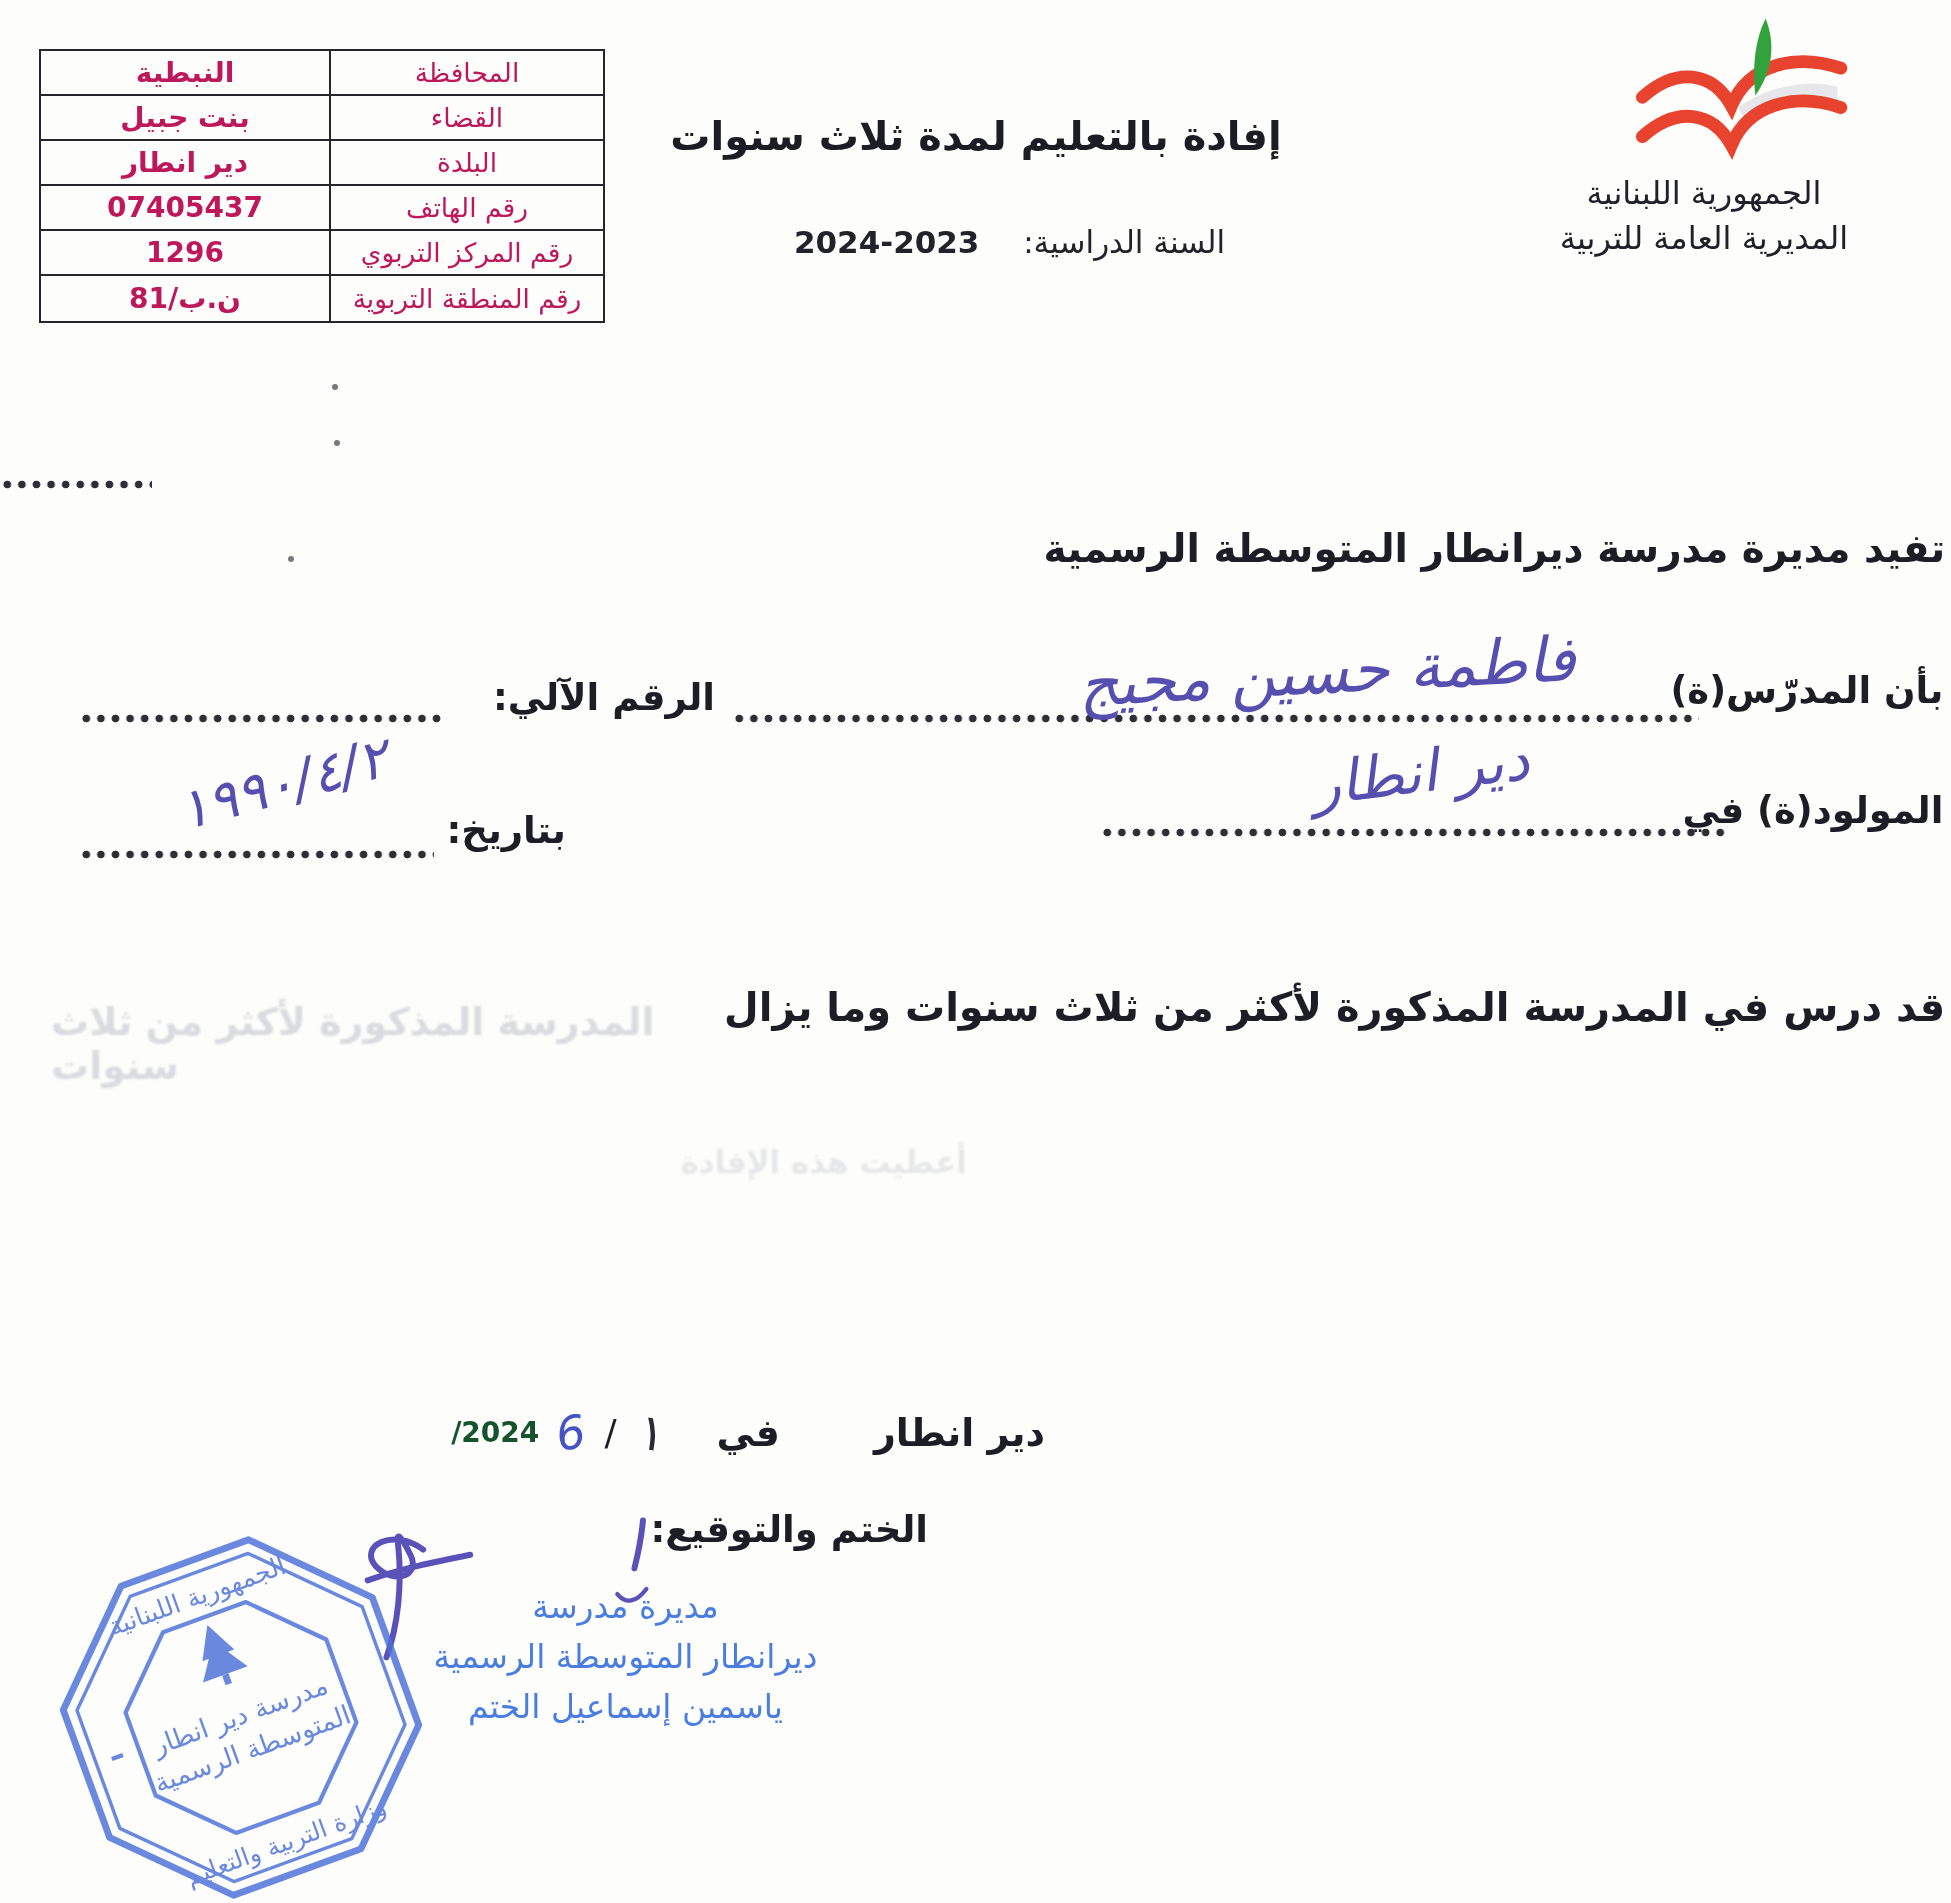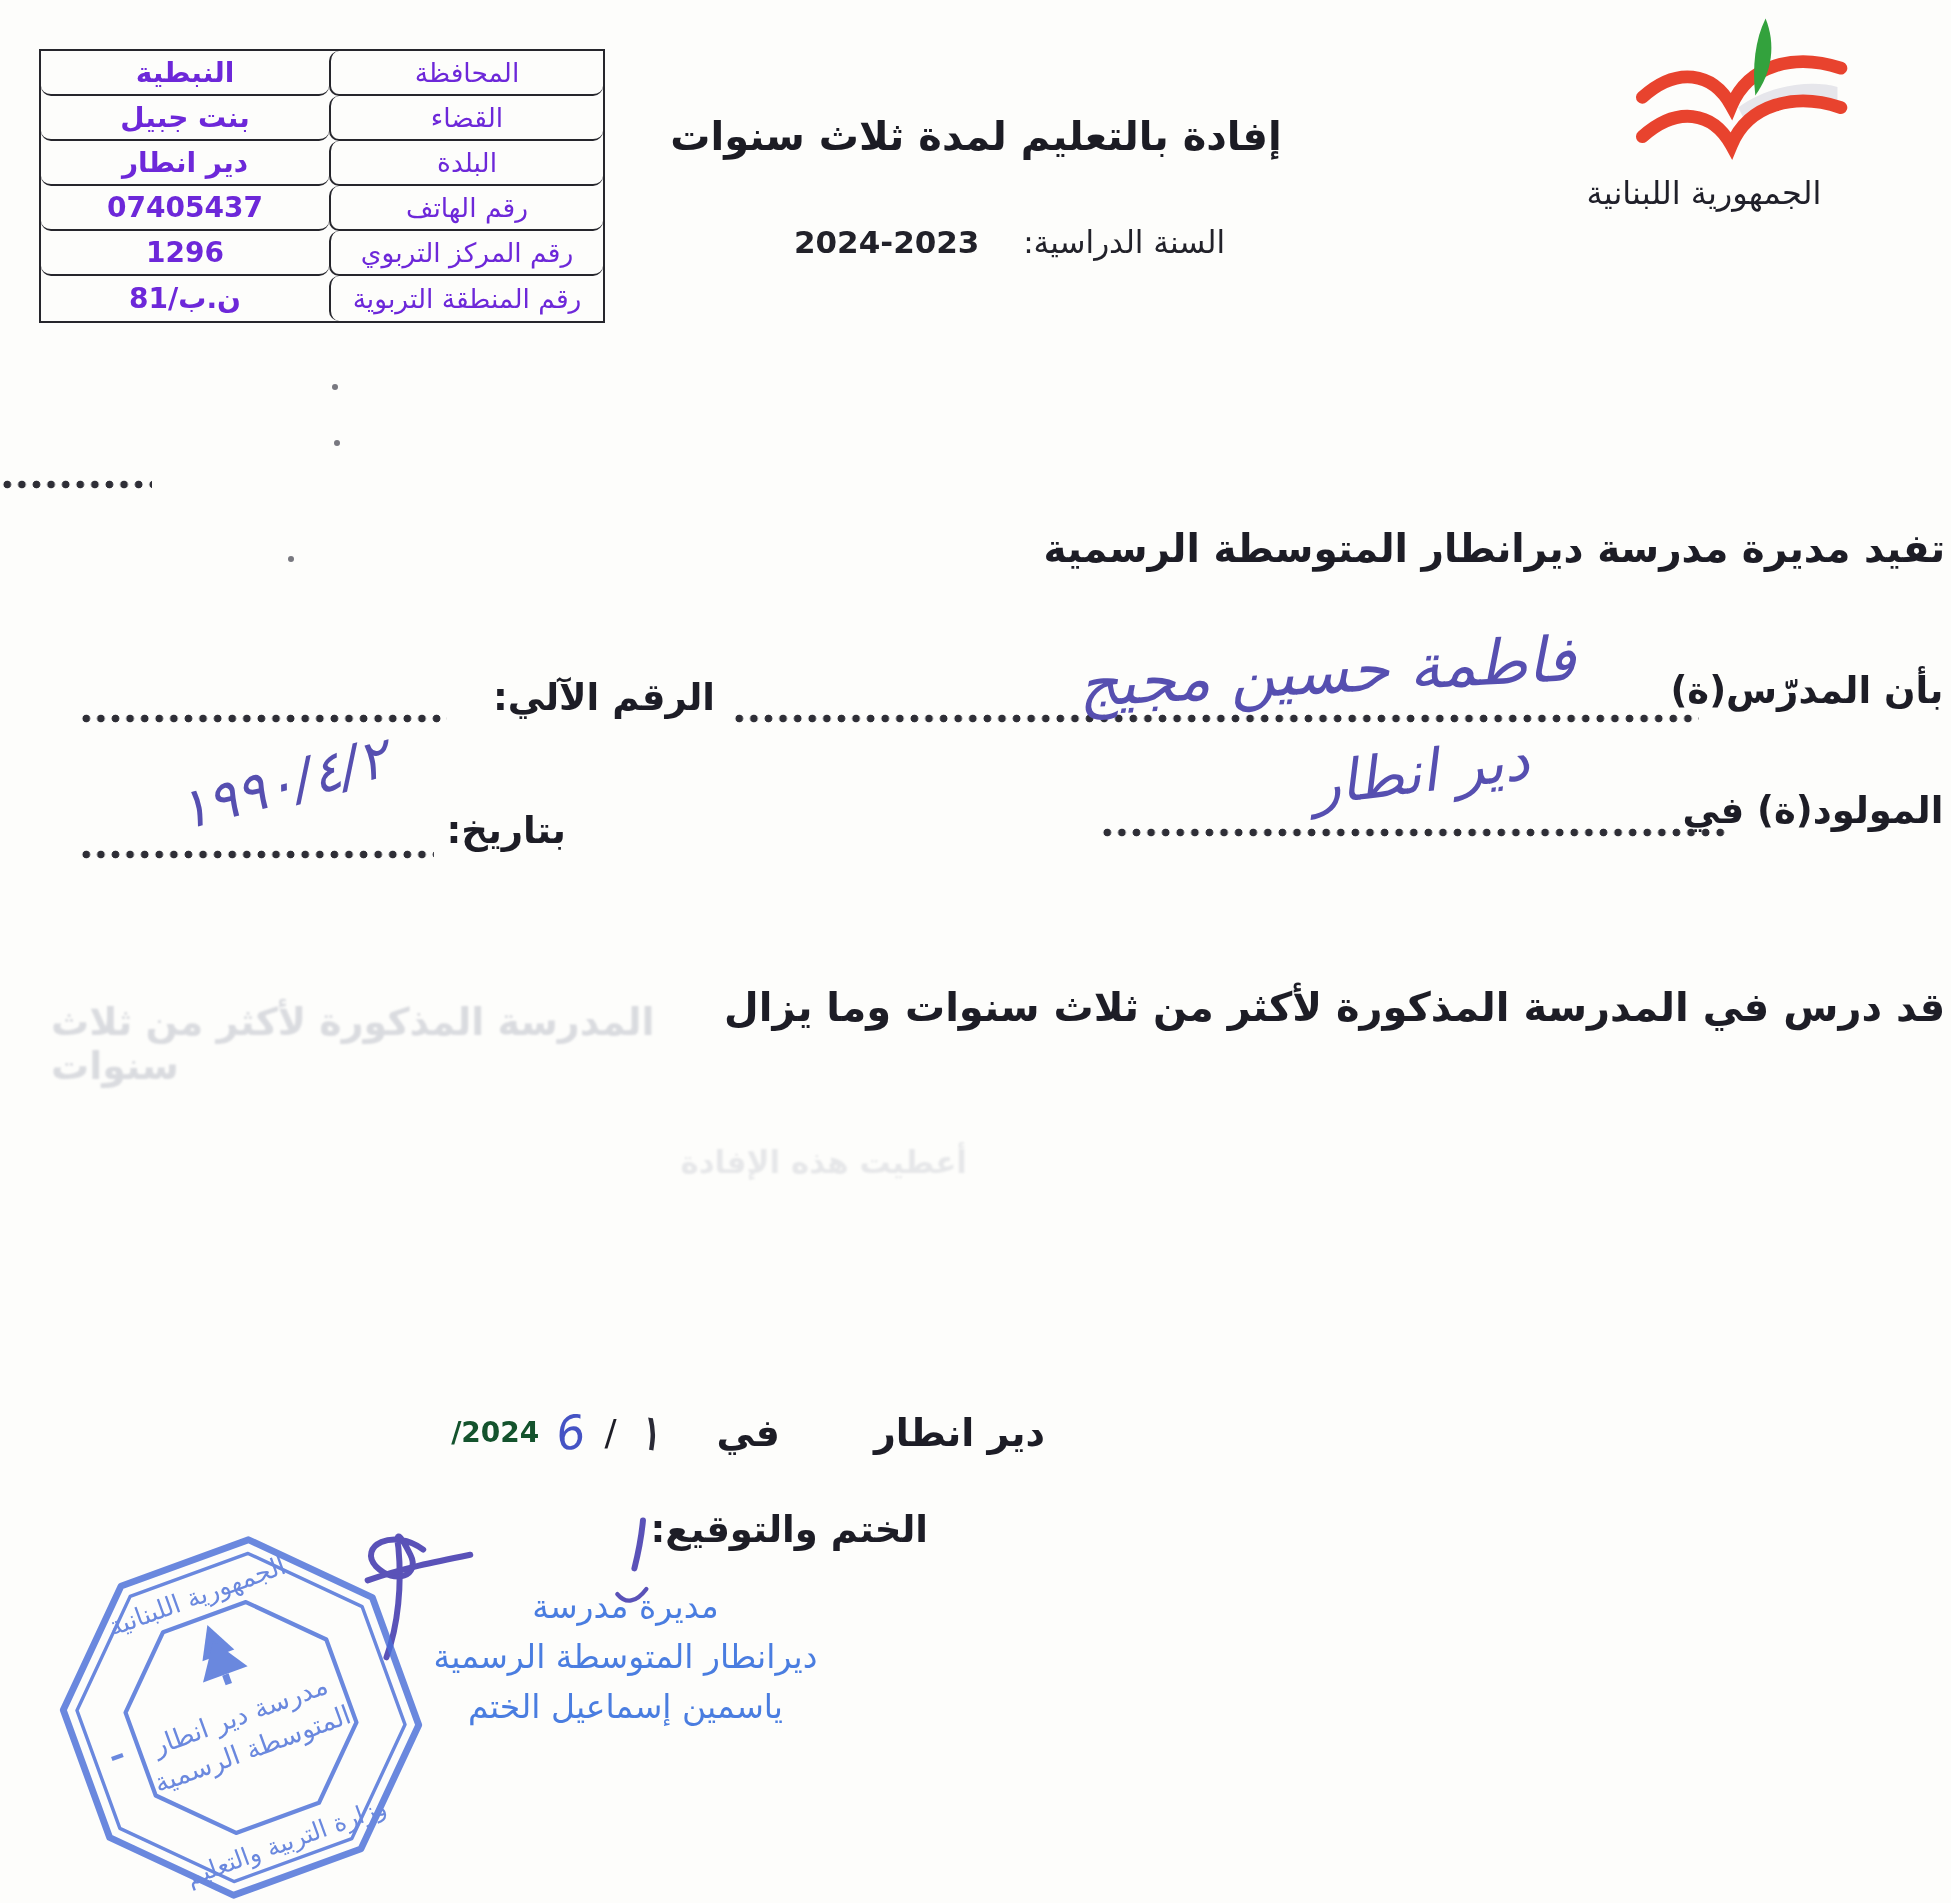--- a/index.html
+++ b/index.html
@@ -12,41 +12,42 @@
   .blueprint{color:#4a7de0;}
   .dots{position:absolute;height:11px;
         background-image:radial-gradient(circle,#2e2e36 3.5px,rgba(0,0,0,0) 4.2px);
         background-size:14.6px 11px;background-repeat:repeat-x;background-position:0 0.9px;}
   .speck{position:absolute;width:6px;height:6px;border-radius:50%;background:#4b4b55;opacity:.75;}
   .ghost{position:absolute;color:#b7bac4;opacity:.5;filter:blur(1px);font-weight:bold;}
   
   #info-table{position:absolute;left:39px;top:49px;width:562px;border:2.6px solid #26262c;
               display:grid;grid-template-columns:288px 1fr;grid-auto-rows:45px;direction:ltr;background:transparent;}
   #info-table .cell{display:flex;align-items:center;justify-content:center;border-bottom:2.6px solid #26262c;
-                    color:#6d28d9;border-radius:10px;}
+                    color:#be185d;}
   #info-table .cell.last{border-bottom:none;}
   #info-table .label{border-left:2.6px solid #26262c;font-size:26.5px;direction:rtl;}
   #info-table .value{font-size:28px;font-weight:bold;direction:rtl;}
   .hw{font-style:italic;}
   text{font-family:"DejaVu Sans",sans-serif;}
 </style>
 </head>
 <body>
 
 <div id="page">
 
   <svg class="abs" style="left:1627px;top:15.4px;width:231px;height:156px;" viewBox="0 0 270 182">
     <path d="M130,108 C162,84 212,74 246,84 L246,106 C206,96 166,102 138,124 Z" fill="#c9c9d6" opacity="0.45"></path>
     <path d="M18,96 C58,60 100,66 122,106 C142,58 196,44 250,62" stroke="#e8432e" stroke-width="15" fill="none" stroke-linecap="round"></path>
     <path d="M18,142 C58,106 100,112 122,152 C142,104 196,90 250,108" stroke="#e8432e" stroke-width="15" fill="none" stroke-linecap="round"></path>
     <path d="M162,4 C174,34 170,66 150,94 C146,60 150,28 162,4 Z" fill="#33a23d"></path>
   </svg>
 
   <div class="abs ar" style="left:1490px;top:171px;width:428px;text-align:center;font-size:32px;line-height:1.42;color:#20202a;">
     <div>الجمهورية اللبنانية</div>
+    <div>المديرية العامة للتربية</div>
   </div>
 
   <div class="abs ar b" style="left:591px;top:113px;width:770px;text-align:center;font-size:40px;color:#1c1c24;">إفادة بالتعليم لمدة ثلاث سنوات</div>
 
   <div class="abs ar" style="left:770px;top:224px;width:479px;text-align:center;font-size:31px;color:#22222a;">
     <span>السنة الدراسية:</span>
     <span style="display:inline-block;width:24px;"></span>
     <span dir="ltr" class="b">2024-2023</span>
   </div>
 

